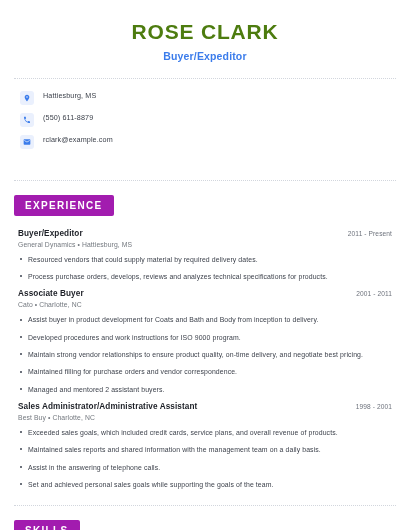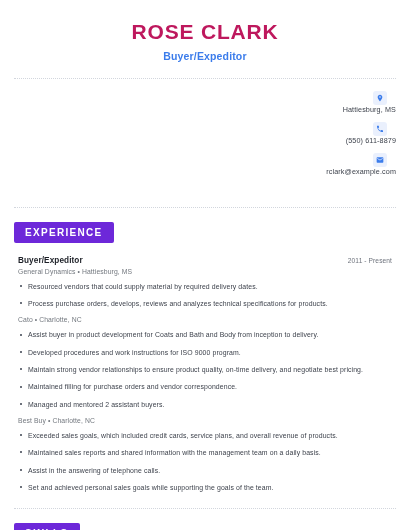--- a/index.html
+++ b/index.html
@@ -18,44 +18,43 @@
     overflow: hidden;
     position: relative;
   }
 
   
   .header { padding-top: 20px; text-align: center; }
   .full-name {
     font-size: 21px;
     font-weight: 700;
     letter-spacing: 0.8px;
-    color: #be185d;
+    color: #4d7c0f;
     line-height: 1.18;
   }
   .job-title {
     margin-top: 5px;
     font-size: 10.5px;
     font-weight: 700;
     color: #3b7ceb;
     letter-spacing: 0.15px;
   }
 
   .rule {
     border-top: 1px dotted #d2d6dd;
     margin: 16px 0 0 0;
     height: 0;
   }
 
   
   .contacts { padding: 12px 0 11px 6px; }
   .contact-row {
     display: flex;
-    align-items: flex-end;
+    align-items: flex-start;
     margin-bottom: 8px;
-    flex-direction: column;
   }
   .contact-row:last-child { margin-bottom: 4px; }
   .c-icon {
     width: 14px; height: 14px;
     border-radius: 3px;
     background: #eaf0fd;
     display: flex;
     align-items: center;
     justify-content: center;
     flex: 0 0 14px;
@@ -66,21 +65,21 @@
     font-size: 7.2px;
     color: #3a3f49;
     letter-spacing: 0.12px;
     white-space: nowrap;
   }
 
   
   .section { padding-top: 14px; }
   .section-badge {
     display: inline-block;
-    background: #6d28d9;
+    background: #a21caf;
     color: #ffffff;
     font-size: 10px;
     font-weight: 700;
     letter-spacing: 1.3px;
     padding: 5px 12px 5px 11px;
     border-radius: 2px;
   }
   .section-body { padding: 13px 4px 0 4px; }
 
   
@@ -186,31 +185,39 @@
           <span class="job-dates">2011 - Present</span>
         </div>
         <div class="job-meta">General Dynamics  •  Hattiesburg, MS</div>
         <ul class="bullets">
           <li>Resourced vendors that could supply material by required delivery dates.</li>
           <li>Process purchase orders, develops, reviews and analyzes technical specifications for products.</li>
         </ul>
       </div>
 
       <div class="job">
+        <div class="job-head">
+          <span class="job-role">Associate Buyer</span>
+          <span class="job-dates">2001 - 2011</span>
+        </div>
         <div class="job-meta">Cato  •  Charlotte, NC</div>
         <ul class="bullets">
           <li>Assist buyer in product development for Coats and Bath and Body from inception to delivery.</li>
           <li>Developed procedures and work instructions for ISO 9000 program.</li>
           <li>Maintain strong vendor relationships to ensure product quality, on-time delivery, and negotiate best pricing.</li>
           <li>Maintained filling for purchase orders and vendor correspondence.</li>
           <li>Managed and mentored 2 assistant buyers.</li>
         </ul>
       </div>
 
       <div class="job">
+        <div class="job-head">
+          <span class="job-role">Sales Administrator/Administrative Assistant</span>
+          <span class="job-dates">1998 - 2001</span>
+        </div>
         <div class="job-meta">Best Buy  •  Charlotte, NC</div>
         <ul class="bullets">
           <li>Exceeded sales goals, which included credit cards, service plans, and overall revenue of products.</li>
           <li>Maintained sales reports and shared information with the management team on a daily basis.</li>
           <li>Assist in the answering of telephone calls.</li>
           <li>Set and achieved personal sales goals while supporting the goals of the team.</li>
         </ul>
       </div>
 
     </div>

